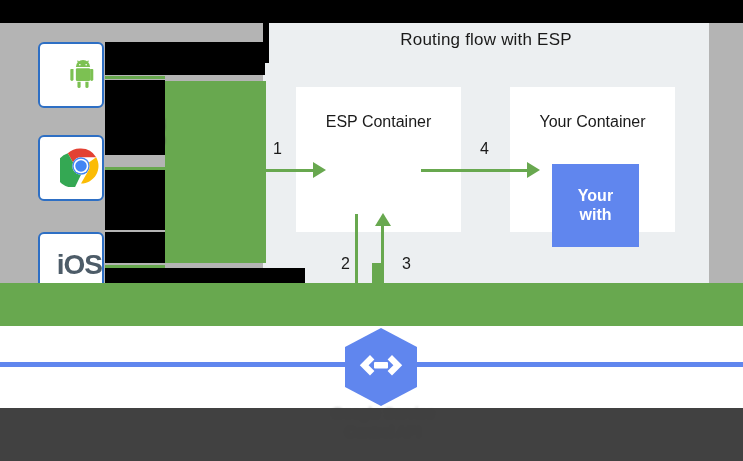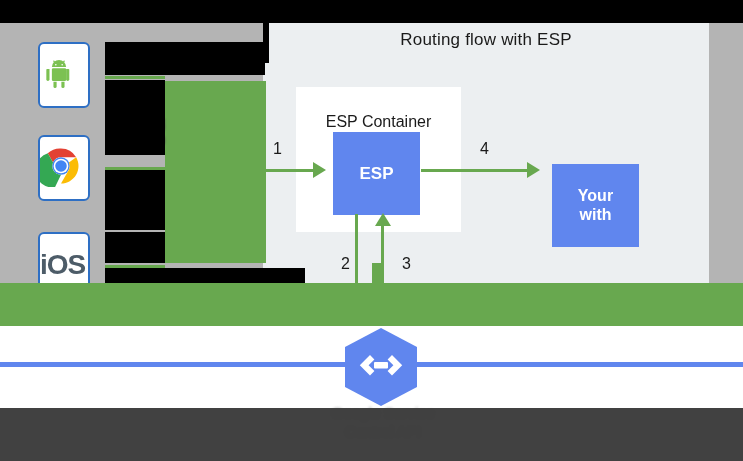--- a/index.html
+++ b/index.html
@@ -116,29 +116,29 @@
   .a2-num  { left: 341px; top: 255px; }
 
   
   .a3-line { left: 381px; top: 226px; width: 3px; height: 100px; }
   .a3-head { left: 375px; top: 213px; }
   .a3-num  { left: 402px; top: 255px; }
 
   
   .tile {
     position: absolute;
-    width: 52px;
+    width: 66px;
     height: 66px;
     background: #ffffff;
     border: 2px solid #2e6fc4;
     border-radius: 6px;
     box-sizing: border-box;
     display: flex;
     align-items: center;
-    justify-content: flex-start;
+    justify-content: flex-end;
   }
   .tile-android { left: 38px; top: 42px; }
   .tile-chrome  { left: 38px; top: 135px; }
   .tile-ios     { left: 38px; top: 232px; }
 
   .ios-text {
     font-size: 28px;
     font-weight: bold;
     color: #4d5c68;
     letter-spacing: -1px;
@@ -254,22 +254,24 @@
   <div class="band band-white-low"></div>
   <div class="gray-right"></div>
 
   <div class="diagram-panel"></div>
 
   <div class="diagram-title">Routing flow with ESP</div>
 
   <div class="container-box esp-container">
     <div class="container-label">ESP Container</div>
   </div>
-  <div class="blue-box esp-box">ESP</div>
-
+
+  <div class="container-box your-container">
+    <div class="container-label">Your Container</div>
+  </div>
   <div class="blue-box code-box">
     <div>
       <div>Your</div>
       <div>with</div>
     </div>
   </div>
 
   <div class="ar-line a1-line"></div>
   <div class="ar-head ar-head-right a1-head"></div>
   <div class="ar-num a1-num">1</div>

